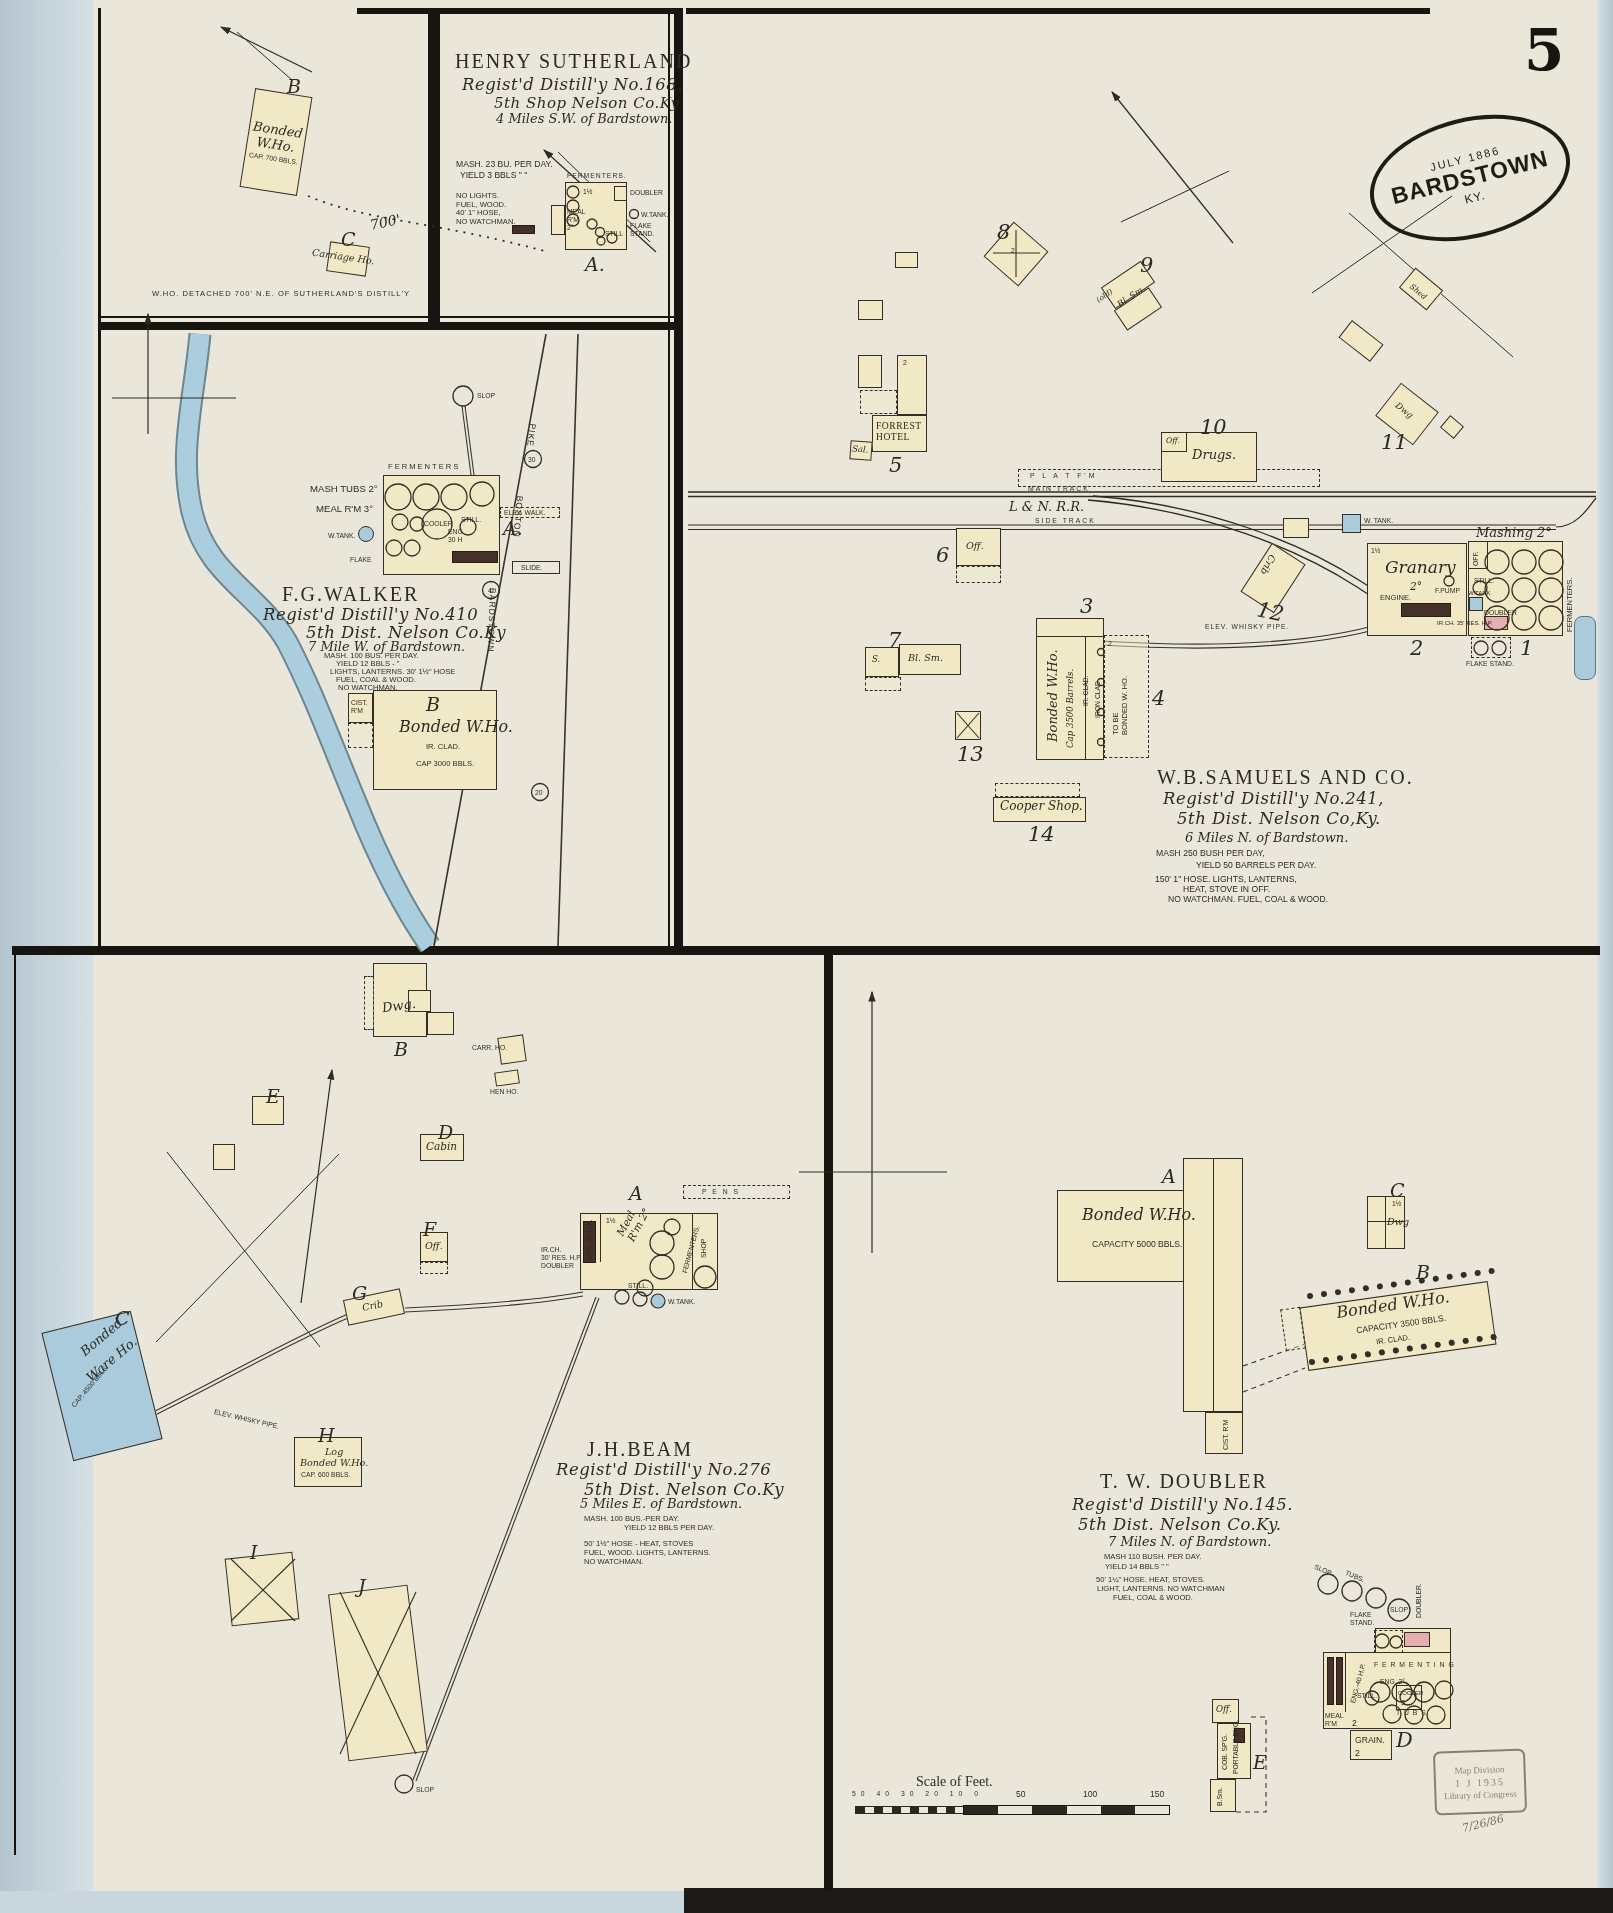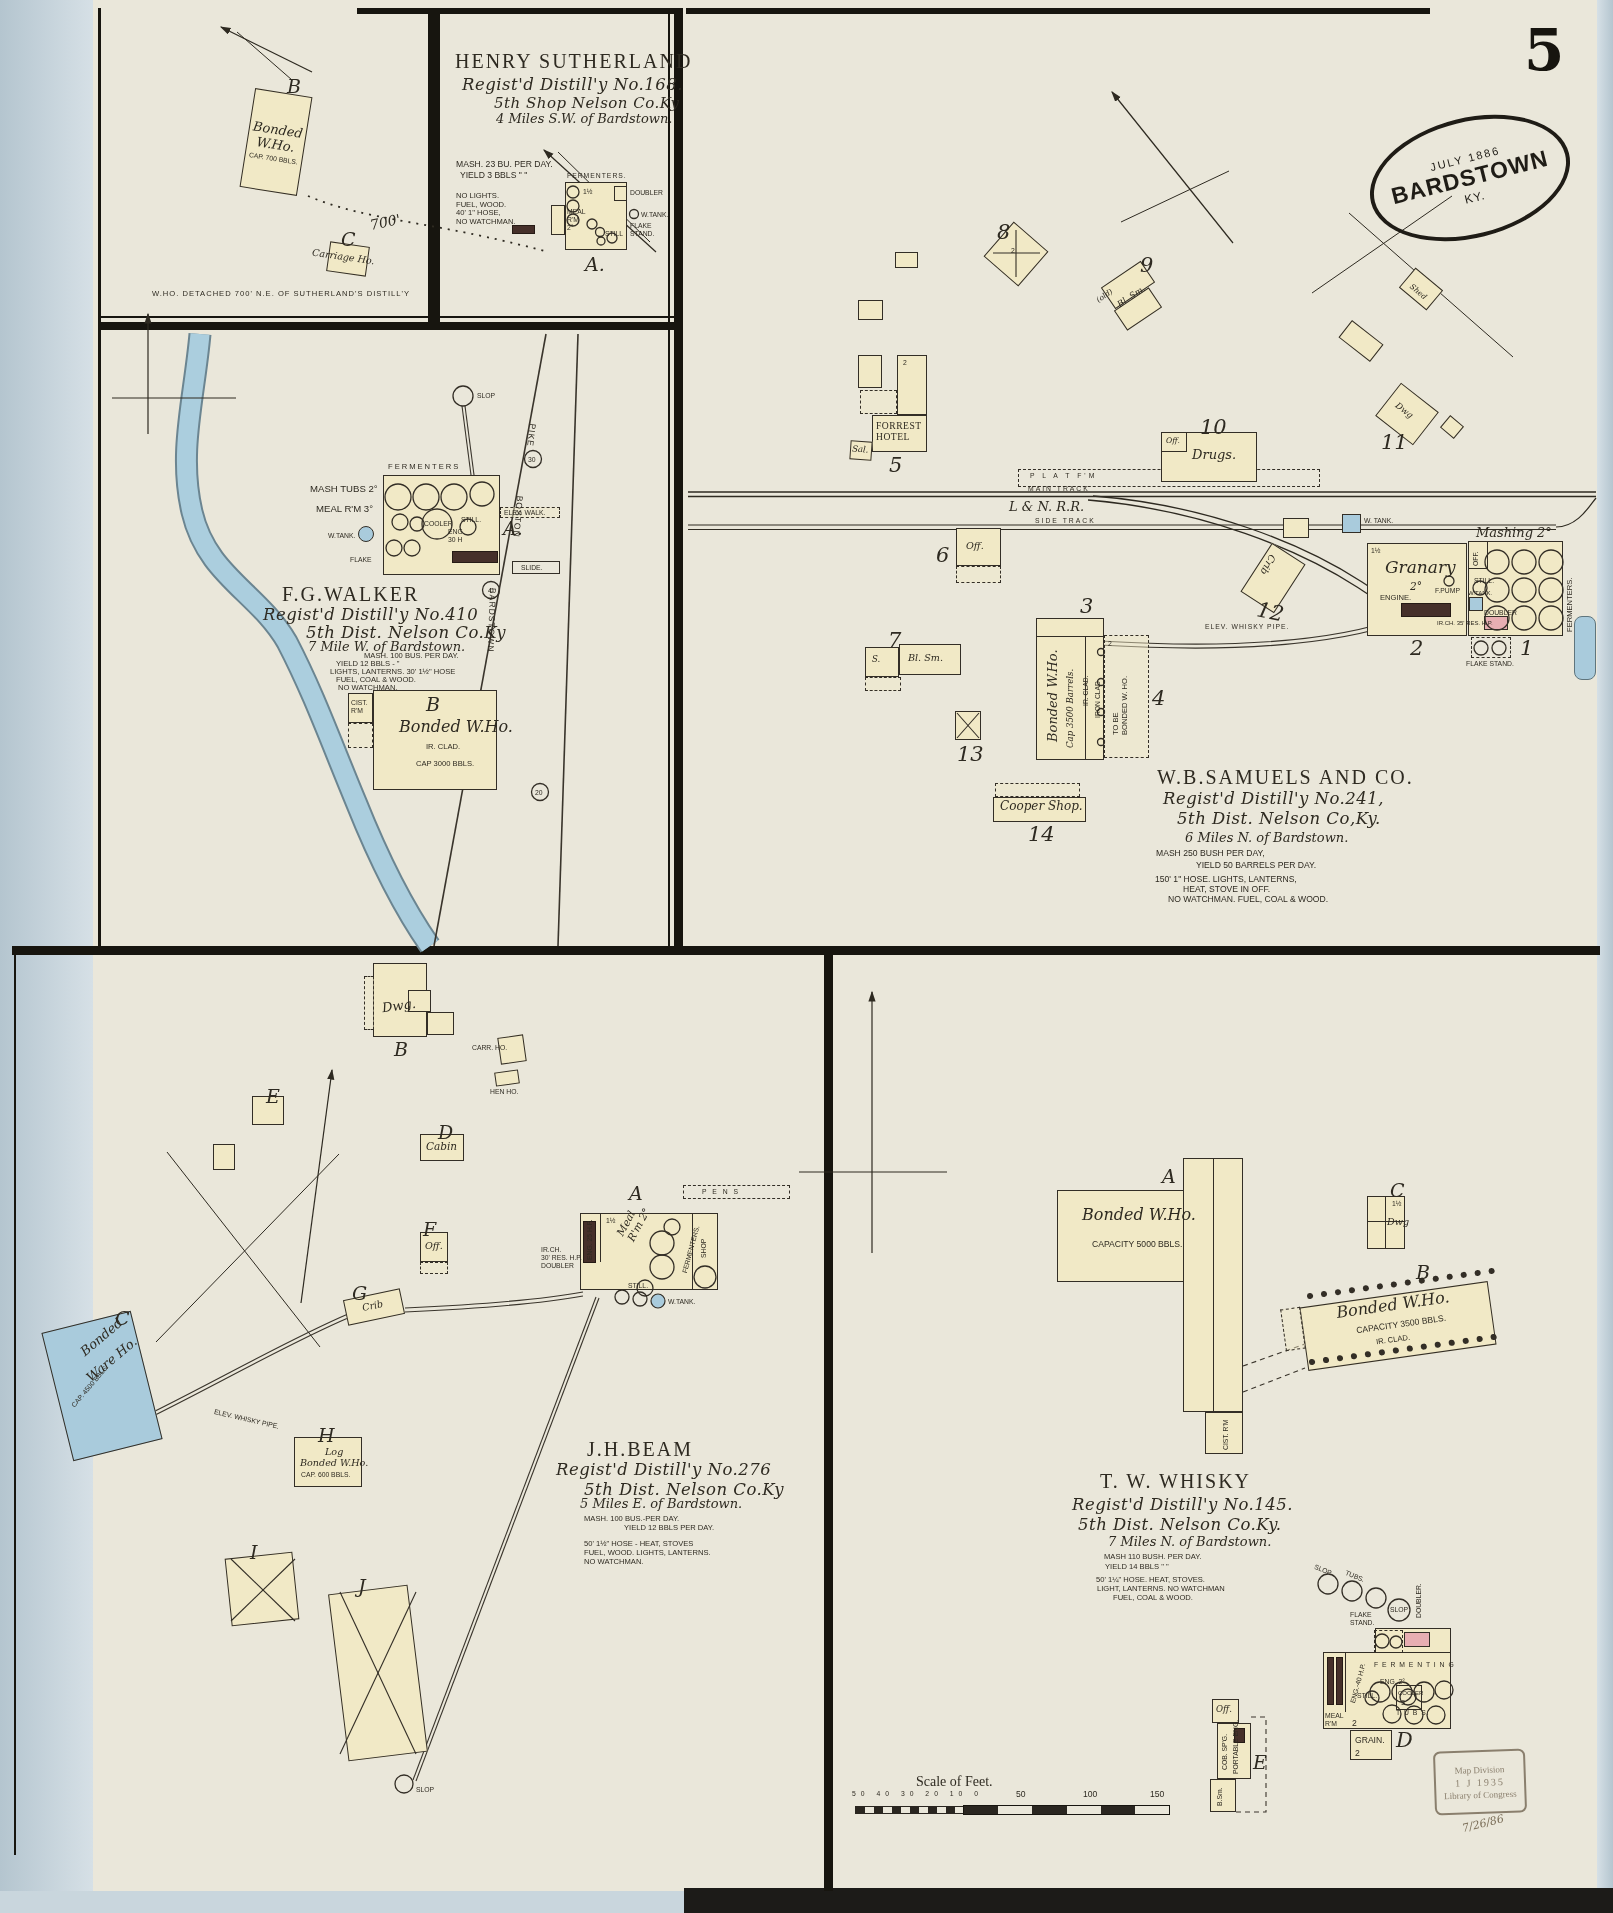--- a/index.html
+++ b/index.html
@@ -358,21 +358,21 @@
   <span class="lbl bigL" style="left:287px;top:76px;">B</span>
   <span class="lbl bigL" style="left:341px;top:229px;">C</span>
   <span class="lbl scr t9" style="left:312px;top:251px;transform:rotate(8deg);">Carriage Ho.</span>
   <span class="lbl scr" style="left:370px;top:214px;font-size:14px;transform:rotate(-12deg);">700'</span>
   <span class="lbl t7 ls1" style="left:152px;top:290px;text-align:center;">W.HO. DETACHED 700' N.E. OF SUTHERLAND'S DISTILL'Y</span>
 
   <span class="lbl ttl" style="left:282px;top:583px;">F.G.WALKER</span>
   <span class="lbl sub" style="left:263px;top:606px;">Regist'd Distill'y No.410</span>
   <span class="lbl sub" style="left:306px;top:624px;">5th Dist. Nelson Co.Ky</span>
   <span class="lbl sub2" style="left:308px;top:640px;">7 Mile W. of Bardstown.</span>
-  <span class="lbl t7" style="left:324px;top:652px;margin-left:40px;">MASH. 100 BUS. PER DAY.</span>
+  <span class="lbl t7" style="left:324px;top:652px;">MASH. 100 BUS. PER DAY.</span>
   <span class="lbl t7" style="left:336px;top:660px;">YIELD 12 BBLS  -  "</span>
   <span class="lbl t7" style="left:330px;top:668px;">LIGHTS, LANTERNS. 30' 1½" HOSE</span>
   <span class="lbl t7" style="left:336px;top:676px;">FUEL, COAL &amp; WOOD.</span>
   <span class="lbl t7" style="left:338px;top:684px;">NO WATCHMAN.</span>
   <span class="lbl t7 ls2" style="left:388px;top:463px;">FERMENTERS</span>
   <span class="lbl t9" style="left:310px;top:483px;">MASH TUBS 2°</span>
   <span class="lbl t9" style="left:316px;top:503px;">MEAL R'M 3°</span>
   <span class="lbl t6" style="left:328px;top:532px;">W.TANK.</span>
   <span class="lbl t6" style="left:350px;top:556px;">FLAKE</span>
   <span class="lbl t6" style="left:424px;top:520px;">COOLER</span>
@@ -501,21 +501,21 @@
   <span class="lbl t6" style="left:70px;top:1404px;transform:rotate(-50deg);transform-origin:left top;">CAP. 4500 BBLS.</span>
   <span class="lbl bigL" style="left:318px;top:1425px;">H</span>
   <span class="lbl scr t9 pre" style="left:300px;top:1446px;text-align:center;">Log
 Bonded W.Ho.</span>
   <span class="lbl t6" style="left:301px;top:1471px;">CAP. 600 BBLS.</span>
   <span class="lbl bigL" style="left:250px;top:1542px;">I</span>
   <span class="lbl bigL" style="left:358px;top:1576px;">J</span>
   <span class="lbl t6" style="left:416px;top:1786px;">SLOP</span>
   <span class="lbl t6" style="left:215px;top:1408px;transform:rotate(13deg);transform-origin:left top;">ELEV.  WHISKY  PIPE.</span>
 
-  <span class="lbl ttl" style="left:1100px;top:1470px;">T. W. WHISKY</span>
+  <span class="lbl ttl" style="left:1100px;top:1470px;">T. W. DOUBLER</span>
   <span class="lbl sub" style="left:1072px;top:1496px;">Regist'd Distill'y No.145.</span>
   <span class="lbl sub" style="left:1078px;top:1516px;">5th Dist. Nelson Co.Ky.</span>
   <span class="lbl sub2" style="left:1108px;top:1535px;">7 Miles N. of Bardstown.</span>
   <span class="lbl t7" style="left:1104px;top:1553px;">MASH 110 BUSH. PER DAY.</span>
   <span class="lbl t7" style="left:1105px;top:1563px;">YIELD 14 BBLS  "  "</span>
   <span class="lbl t7" style="left:1096px;top:1576px;">50' 1¼" HOSE.  HEAT, STOVES.</span>
   <span class="lbl t7" style="left:1097px;top:1585px;">LIGHT, LANTERNS. NO WATCHMAN</span>
   <span class="lbl t7" style="left:1113px;top:1594px;">FUEL, COAL &amp; WOOD.</span>
   <span class="lbl bigL" style="left:1162px;top:1166px;">A</span>
   <span class="lbl scr" style="left:1082px;top:1206px;font-size:16px;">Bonded W.Ho.</span>

